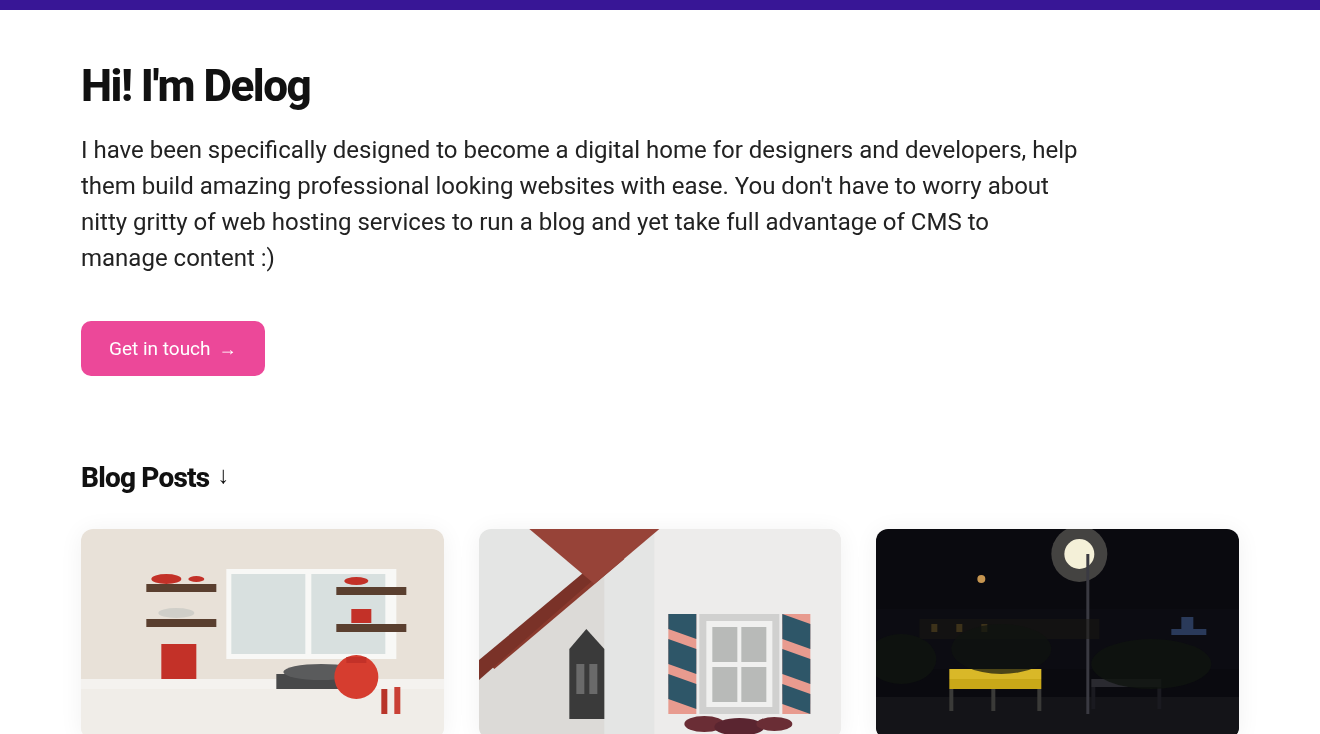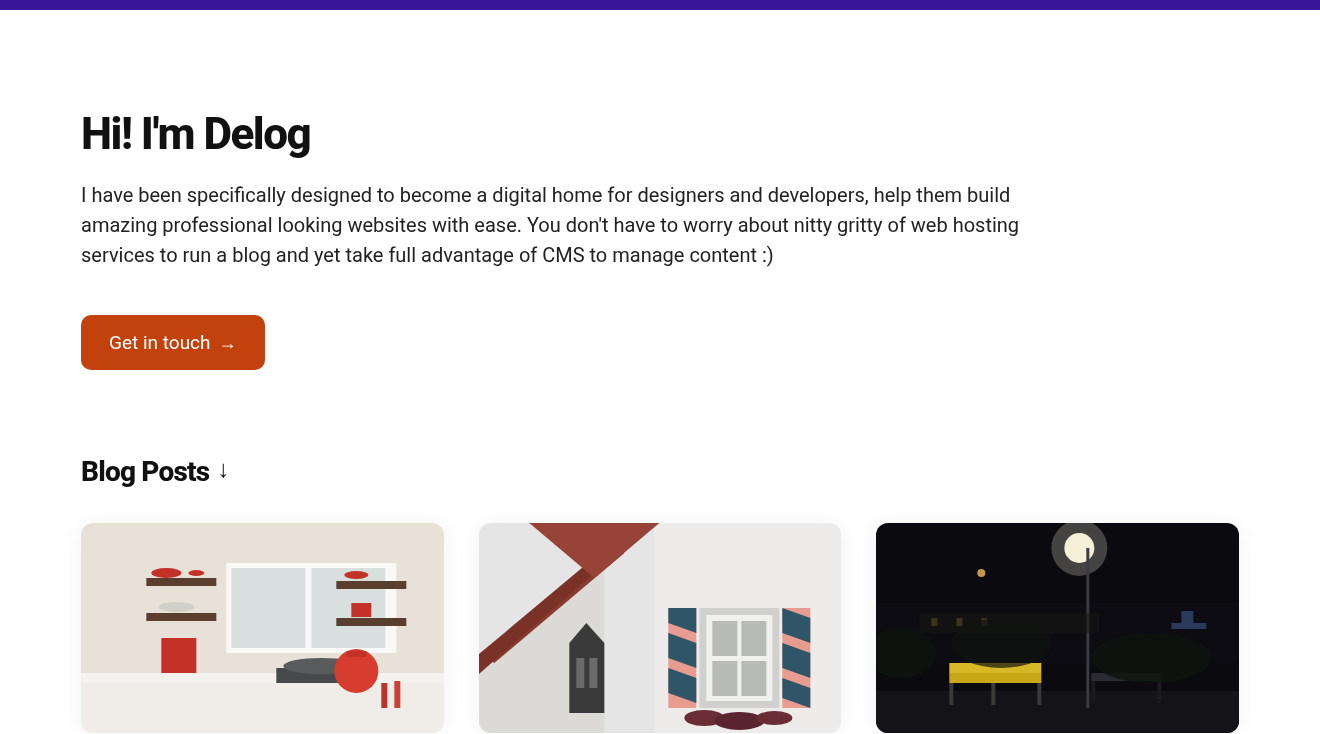--- a/index.html
+++ b/index.html
@@ -42,34 +42,33 @@
     }
     .hero {
       padding: 50px 0 0 0;
     }
     .hero-title {
       font-size: 44px;
       font-weight: 800;
       letter-spacing: -1.5px;
       color: #111;
       margin-bottom: 20px;
-      margin-top: 48px;
     }
     .hero-desc {
-      font-size: 20px;
+      font-size: 24px;
       line-height: 1.5;
       color: #222;
       max-width: 1000px;
       margin-bottom: 45px;
     }
     .cta-button {
       display: inline-flex;
       align-items: center;
       gap: 8px;
-      background: #c2410c;
+      background: #ec4899;
       color: #fff;
       font-size: 19px;
       font-weight: 400;
       padding: 16px 28px;
       border-radius: 10px;
       border: none;
       cursor: pointer;
       text-decoration: none;
     }
     .arrow {

